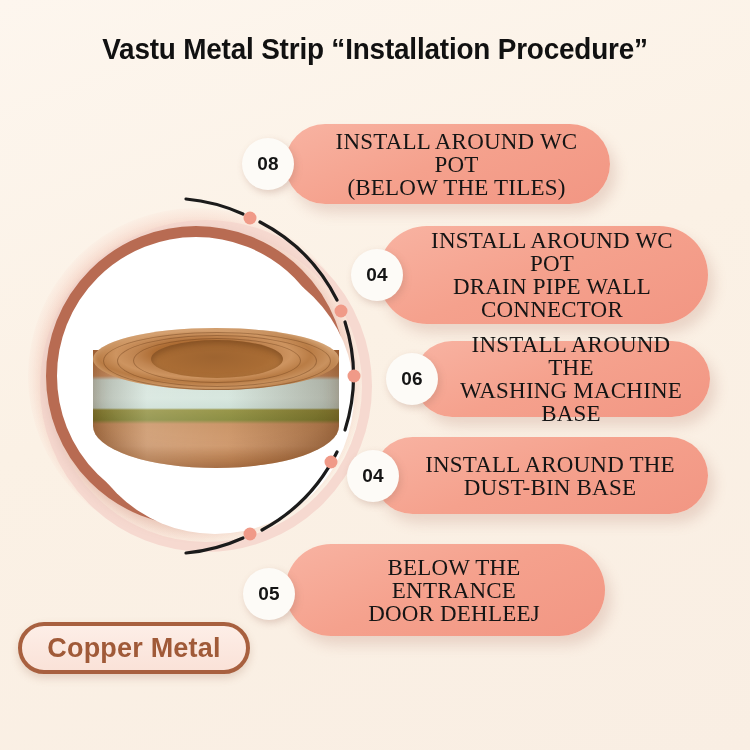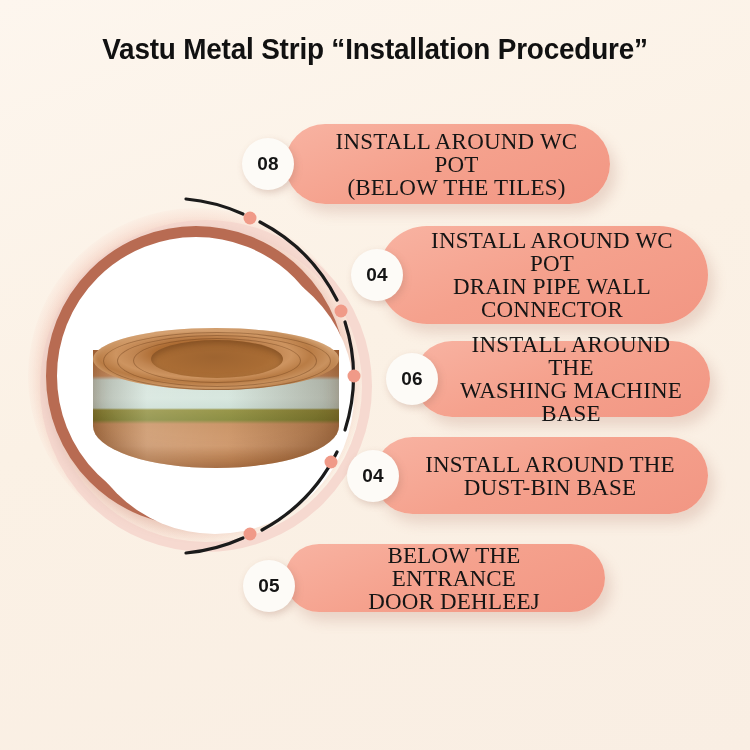--- a/index.html
+++ b/index.html
@@ -322,25 +322,28 @@
       <div class="pill" style="width:334px; height:77px;">
         <span class="pill-text">INSTALL AROUND THE
 DUST-BIN BASE</span>
       </div>
       <div class="badge" style="left:-27px; top:13px;">
         <span class="badge-num">04</span>
       </div>
     </div>
 
     <div class="step" style="left:285px; top:544px; width:320px; height:76px;">
-      <div class="pill" style="width:320px; height:68px;">
+      <div class="pill" style="width:320px; height:92px;">
         <span class="pill-text">BELOW THE ENTRANCE
 DOOR DEHLEEJ</span>
       </div>
-      <div class="badge" style="left:-42px; top:16px;">
+      <div class="badge" style="left:-42px; top:24px;">
         <span class="badge-num">05</span>
       </div>
     </div>
 
   </div>
 
+  <div class="tag">
+    <span class="tag-text">Copper Metal</span>
+  </div>
 
 </div>
 
 </body></html>

